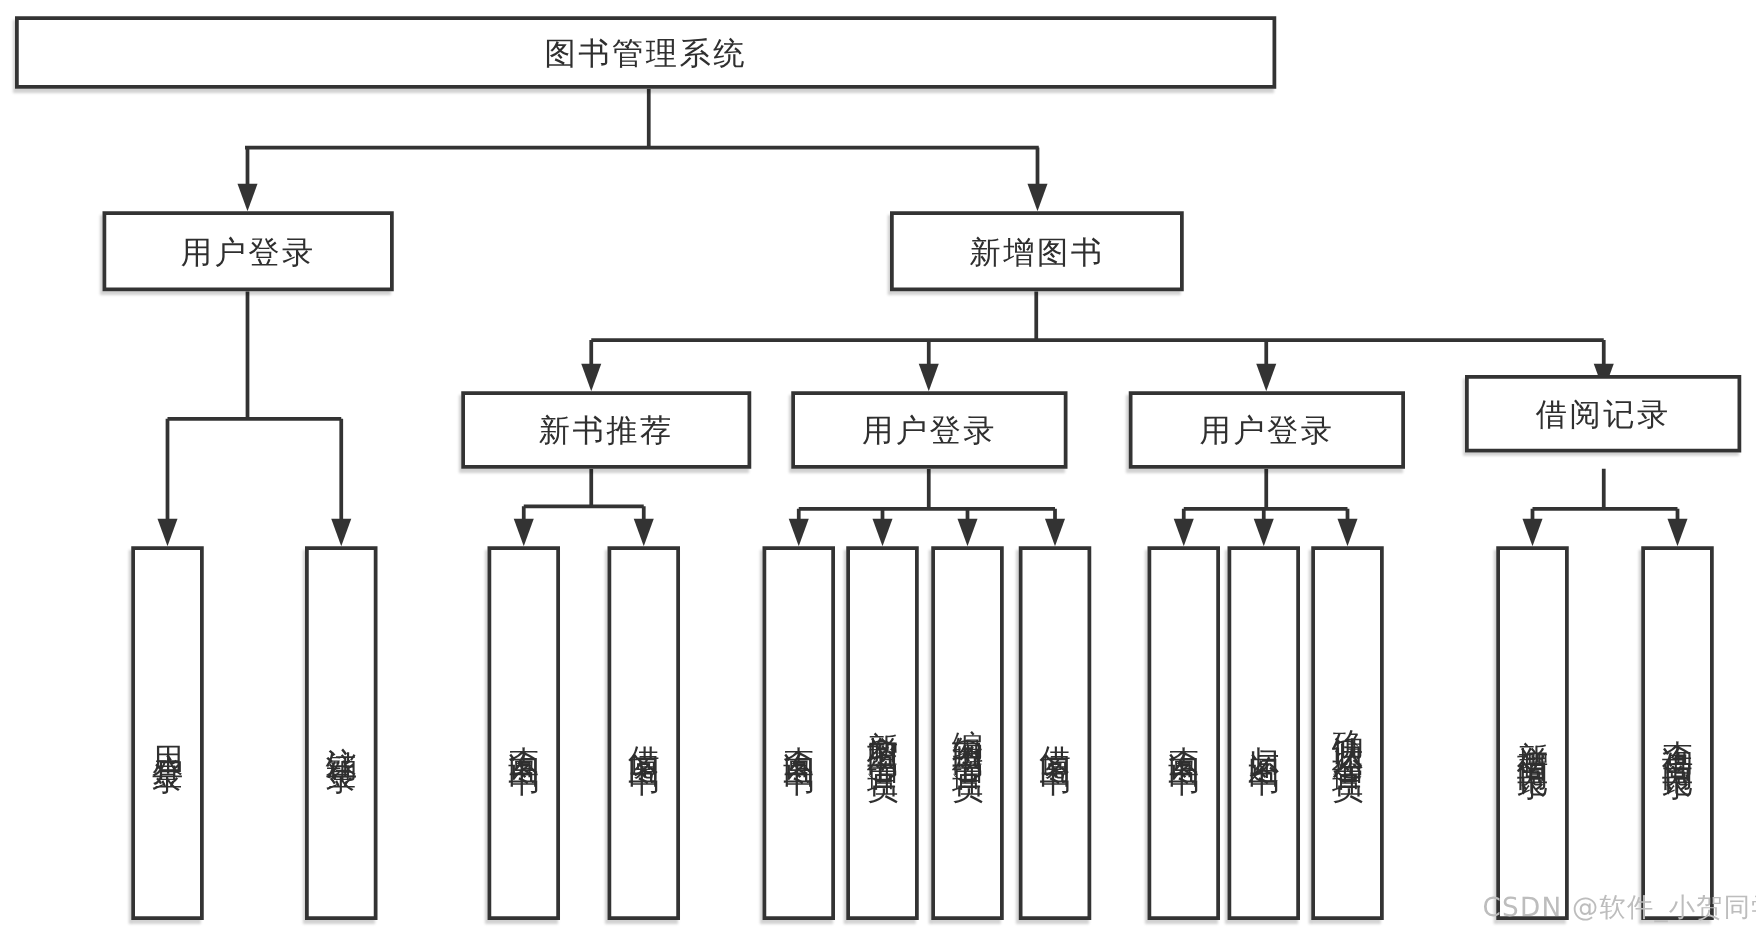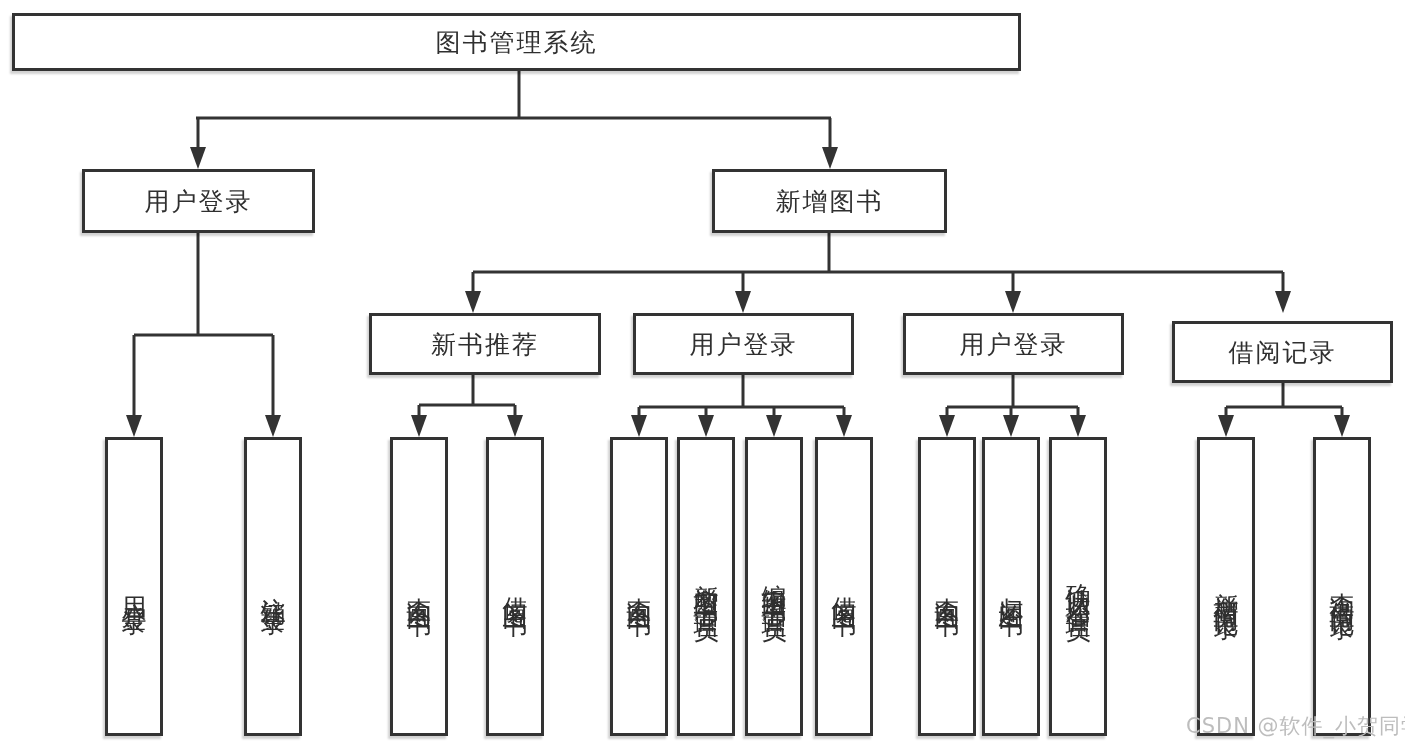--- a/index.html
+++ b/index.html
@@ -161,21 +161,21 @@
 
   <div class="node" style="left:369px;top:313px;width:232px;height:62px">
     <span class="h-label">新书推荐</span>
   </div>
   <div class="node" style="left:633px;top:313px;width:221px;height:62px">
     <span class="h-label">用户登录</span>
   </div>
   <div class="node" style="left:903px;top:313px;width:221px;height:62px">
     <span class="h-label">用户登录</span>
   </div>
-  <div class="node" style="left:1172px;top:321px;width:221px;height:62px">
+  <div class="node" style="left:1172px;top:300px;width:221px;height:62px">
     <span class="h-label">借阅记录</span>
   </div>
 
   <div class="node leaf" style="left:105px">
     <span class="v-text">用户登录</span>
   </div>
   <div class="node leaf" style="left:244px">
     <span class="v-text">注销登录</span>
   </div>
 

